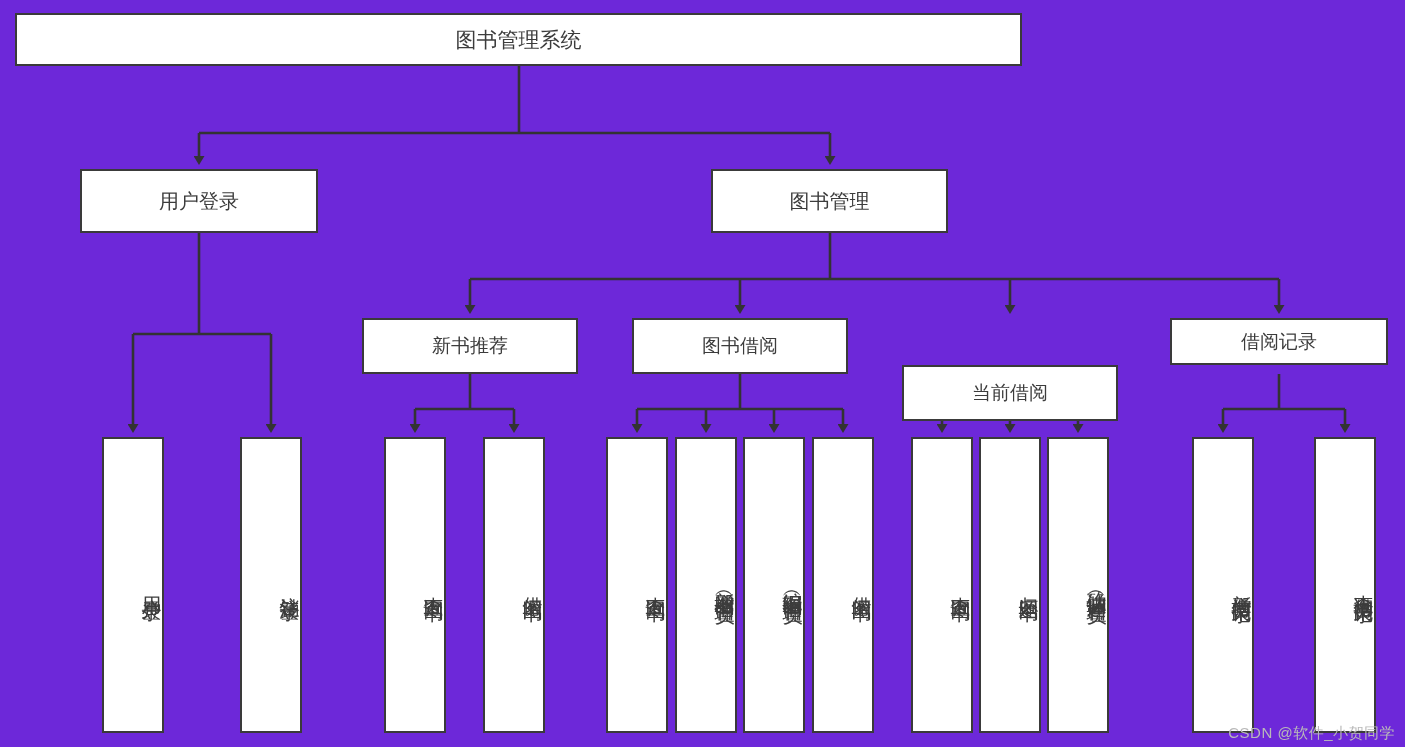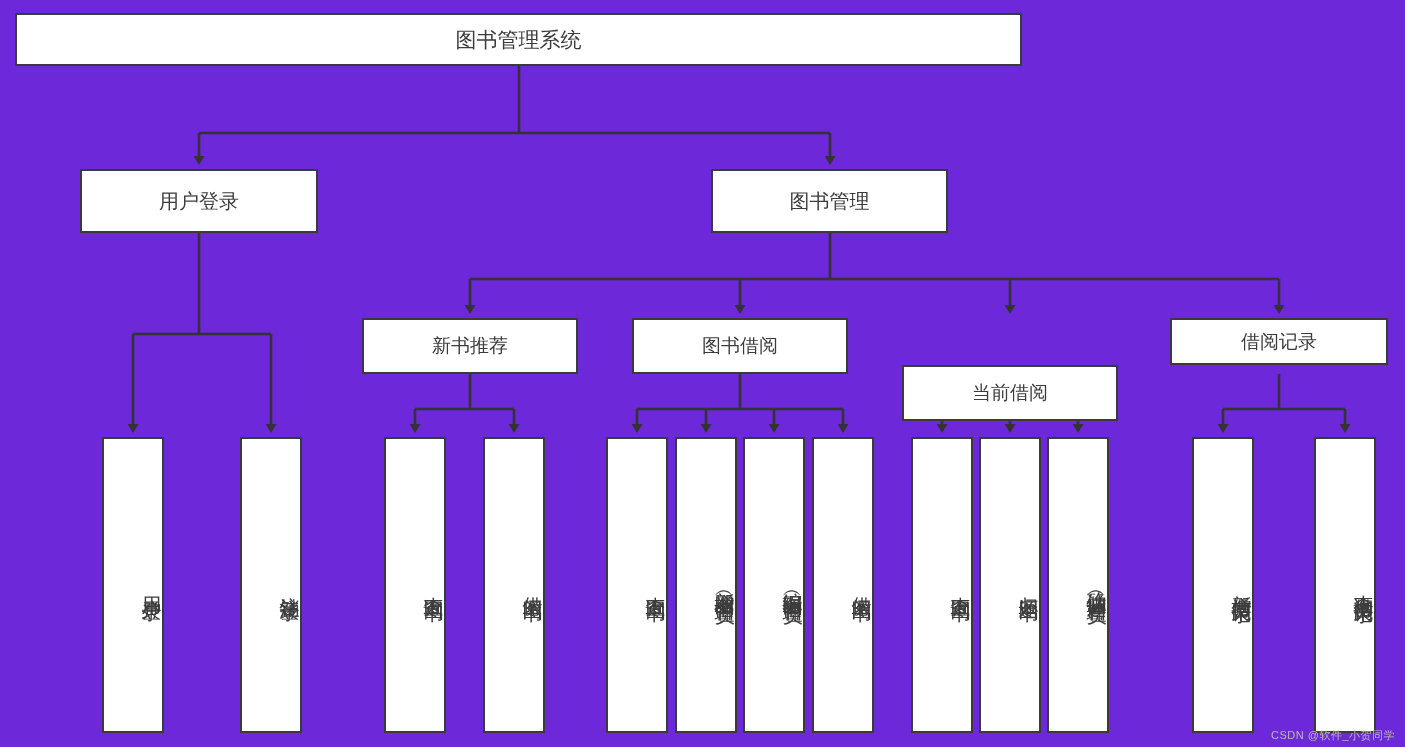--- a/index.html
+++ b/index.html
@@ -58,21 +58,21 @@
     justify-content: center;
   }
   .node.leaf .vtext {
     writing-mode: vertical-rl;
     text-orientation: upright;
   }
   .watermark {
     position: absolute;
     right: 10px;
     bottom: 4px;
-    font-size: 11px;
+    font-size: 15px;
     color: #b9b9b9;
     white-space: nowrap;
     letter-spacing: 0.5px;
   }
 </style>
 </head>
 <body>
 
 <div id="canvas">
 

